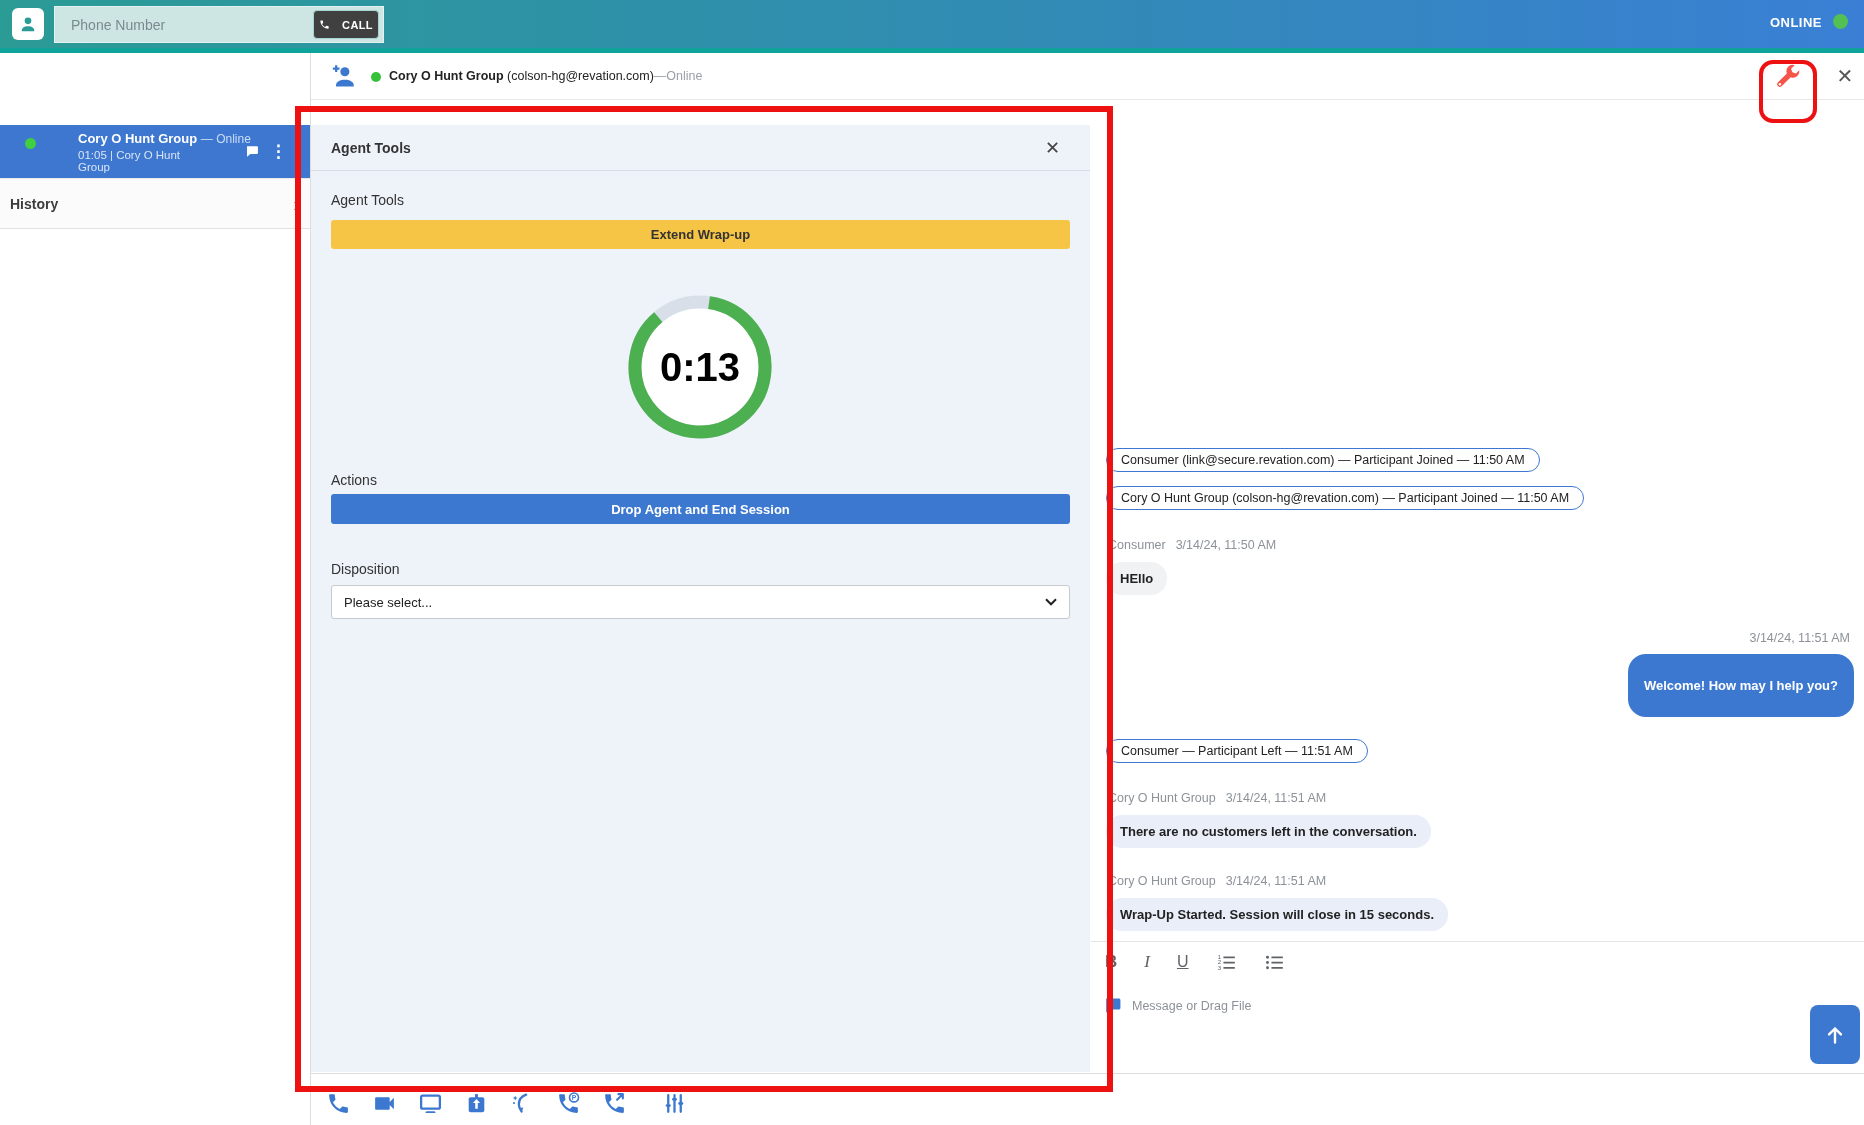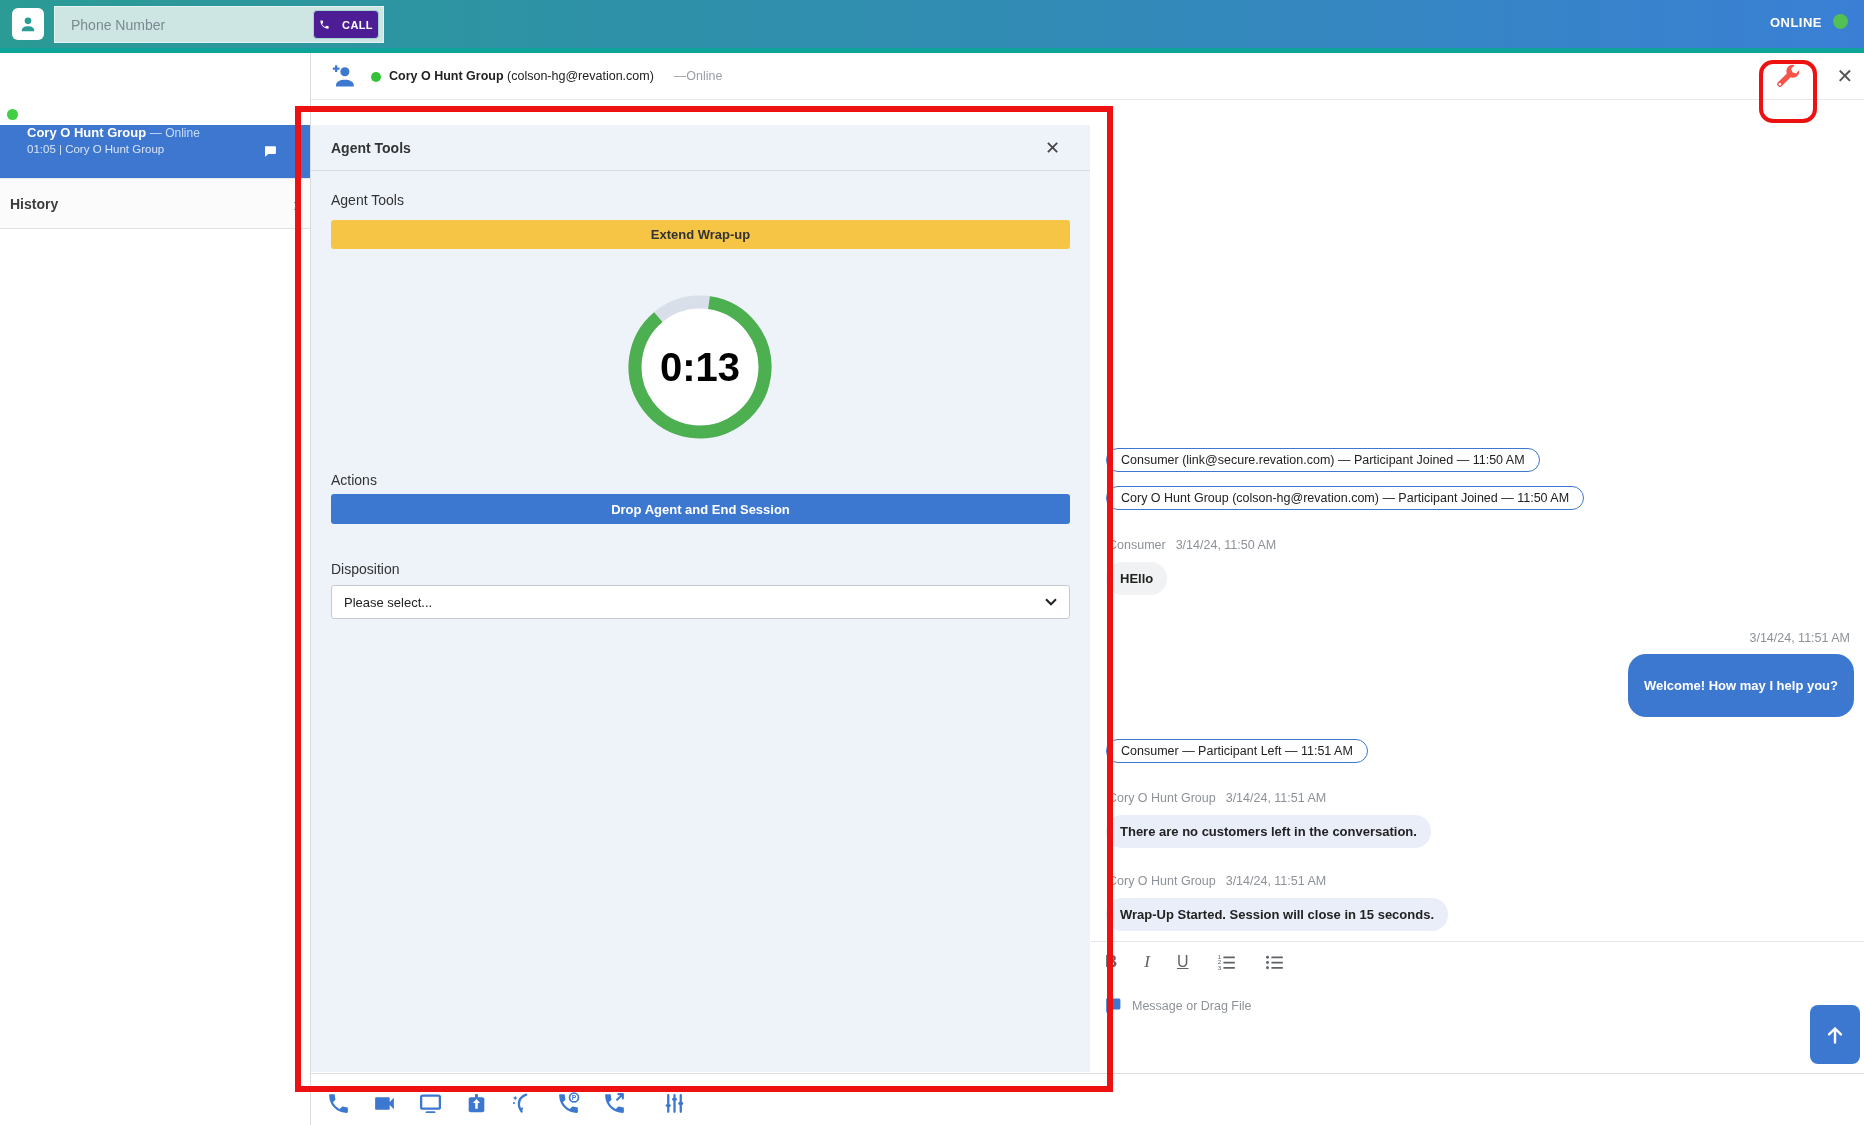--- a/index.html
+++ b/index.html
@@ -11,51 +11,51 @@
   .topbar { position: absolute; left:0; top:0; width:100%; height:48px;
     background: linear-gradient(90deg,#2b9b95 0%,#318bb4 55%,#3a7fd5 100%); }
   .topbar-underline { position:absolute; left:0; top:48px; width:100%; height:5px; background:#10a39a; }
   .contacts-chip { position:absolute; left:12px; top:8px; width:32px; height:32px;
     background:#fff; border-radius:6px; display:flex; align-items:center; justify-content:center; }
   .phone-wrap { position:absolute; left:54px; top:6px; width:330px; height:37px;
     background:#cde6e4; border:1px solid #e4f3f1; border-radius:0; display:flex; align-items:center; }
   .phone-wrap input { flex:1; height:100%; background:transparent; border:none; outline:none;
     padding-left:16px; font-size:14px; color:#37474f; font-family:"Liberation Sans",sans-serif; }
   .phone-wrap input::placeholder { color:#7b8a90; }
-  .call-btn { width:66px; height:29px; margin-right:4px; background:#4c1d95; border:1px solid #a2d6d0;
+  .call-btn { width:66px; height:29px; margin-right:4px; background:#404040; border:1px solid #a2d6d0;
     border-radius:4px; color:#fff; font-weight:bold; font-size:11px; letter-spacing:.4px;
     display:flex; align-items:center; justify-content:center; gap:12px; cursor:pointer; }
   .online-label { position:absolute; right:42px; top:15px; color:#fff; font-weight:bold;
     font-size:13px; letter-spacing:.5px; }
   .online-dot { position:absolute; right:16px; top:14px; width:15px; height:15px; border-radius:50%; background:#53c053; }
   
   .sidebar { position:absolute; left:0; top:53px; width:311px; bottom:0; background:#fff; border-right:1px solid #dcdcdc; }
   .conversations-title { padding:24px 10px 0 8px; font-weight:bold; font-size:15px; color:#3c3c3c; }
   .conv-item { position:absolute; left:0; top:72px; width:100%; height:53px; background:#3d77cf;
-    display:flex; padding:0 5px; cursor:pointer; }
+    display:flex; align-items:center; padding:0 23px; cursor:pointer;gap:33px; }
   .presence-dot { width:11px; height:11px; border-radius:50%; background:#40cf40; margin:-16px 9px 0 2px; flex:none; }
   .conv-text { flex:1; min-width:0; }
   .conv-line1 { font-size:13px; color:#fff; white-space:nowrap; }
   .conv-name { font-weight:bold; }
   .conv-status { color:#c9ddf6; font-size:12px; }
   .conv-meta { font-size:11.5px; color:#d9e4f6; margin-top:3px; }
   .conv-icons { display:flex; align-items:center; gap:10px; }
   .kebab { color:#fff; font-size:17px; font-weight:bold; line-height:1; cursor:pointer; }
   .history-row { position:absolute; left:0; top:125px; width:100%; height:51px; background:#fbfbfb;
     border-top:1px solid #eaeaea; border-bottom:1px solid #e2e2e2; display:flex; align-items:center;
     justify-content:space-between; padding:0 10px; cursor:pointer; }
   .history-label { font-weight:bold; font-size:14px; color:#3c3c3c; }
   .history-chevron { color:#8a8a8a; font-size:21px; line-height:1; }
   
   .chat-header { position:absolute; left:311px; top:53px; right:0; height:47px; background:#fff; border-bottom:1px solid #e8e8e8; }
   .add-participant { position:absolute; left:18px; top:9px; width:28px; height:28px; cursor:pointer; }
   .hdr-dot { position:absolute; left:60px; top:19px; width:10px; height:10px; border-radius:50%; background:#35c23a; }
   .hdr-title { position:absolute; left:78px; top:16px; font-size:12.5px; color:#222; white-space:nowrap; }
   .hdr-name { font-weight:bold; }
-  .hdr-status { color:#9aa0a6;padding-left:20px; }
+  .hdr-status { color:#9aa0a6; }
   .wrench-btn { position:absolute; right:63px; top:10px; width:28px; height:28px; cursor:pointer; }
   .close-chat { position:absolute; right:6px; top:11px; width:26px; text-align:center; font-size:20px; color:#555; cursor:pointer; }
   .wrench-annotation { position:absolute; left:1759px; top:60px; width:58px; height:63px;
     border:4px solid #ee1111; border-radius:14px; z-index:60; pointer-events:none; }
   
   .panel { position:absolute; left:311px; top:125px; width:779px; height:947px; background:#eef3fa; z-index:10; }
   .panel-header { position:relative; height:46px; border-bottom:1px solid #d8dde5; }
   .panel-title { line-height:46px; padding-left:20px; font-weight:bold; font-size:14px; color:#333; }
   .panel-close { position:absolute; right:30px; top:12px; font-size:18px; color:#444; cursor:pointer; }
   .section-label { margin:21px 0 12px 20px; font-size:14px; color:#333; }

